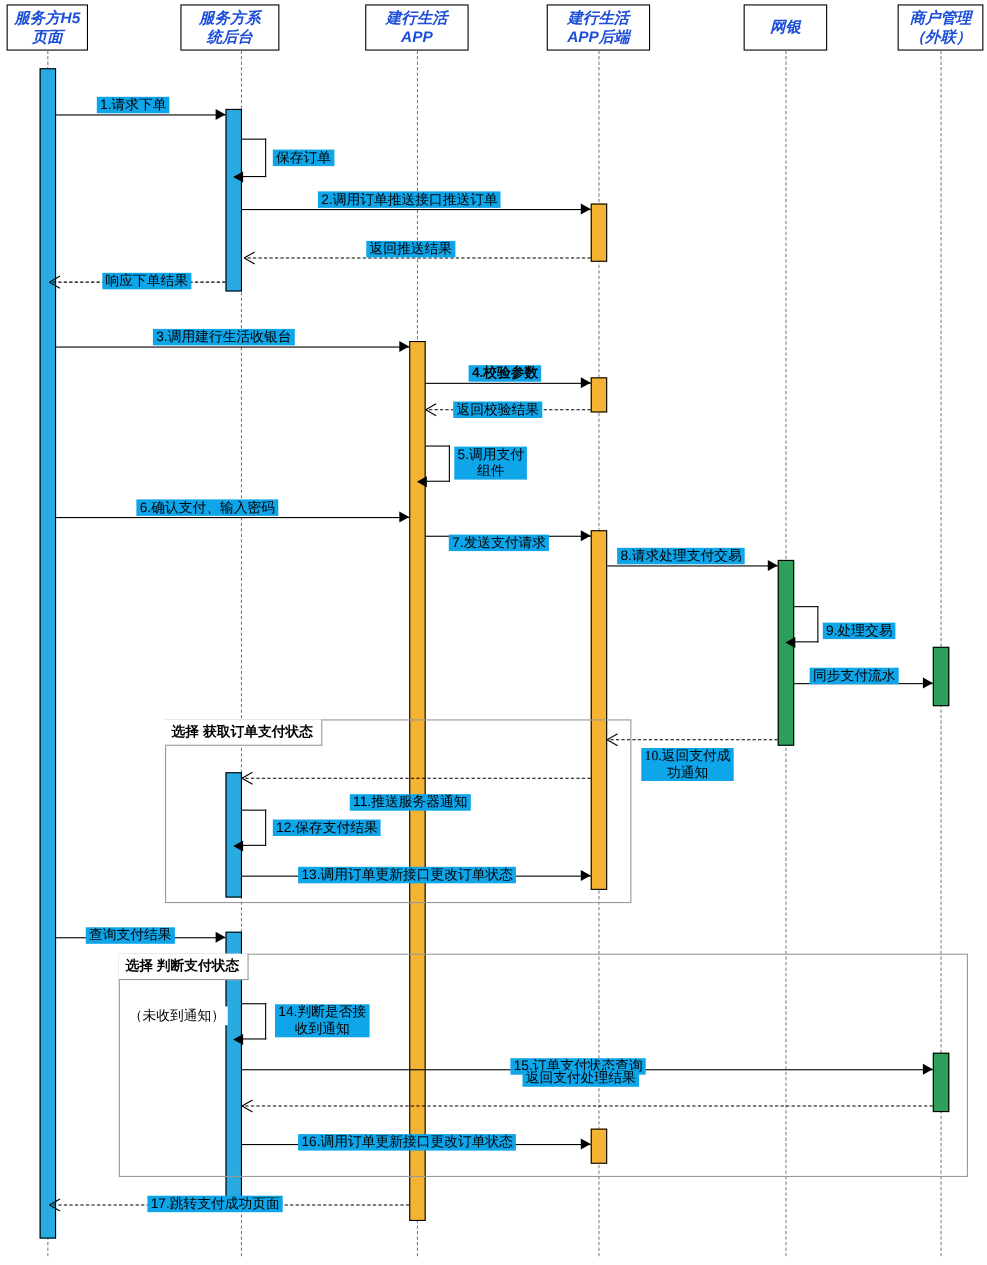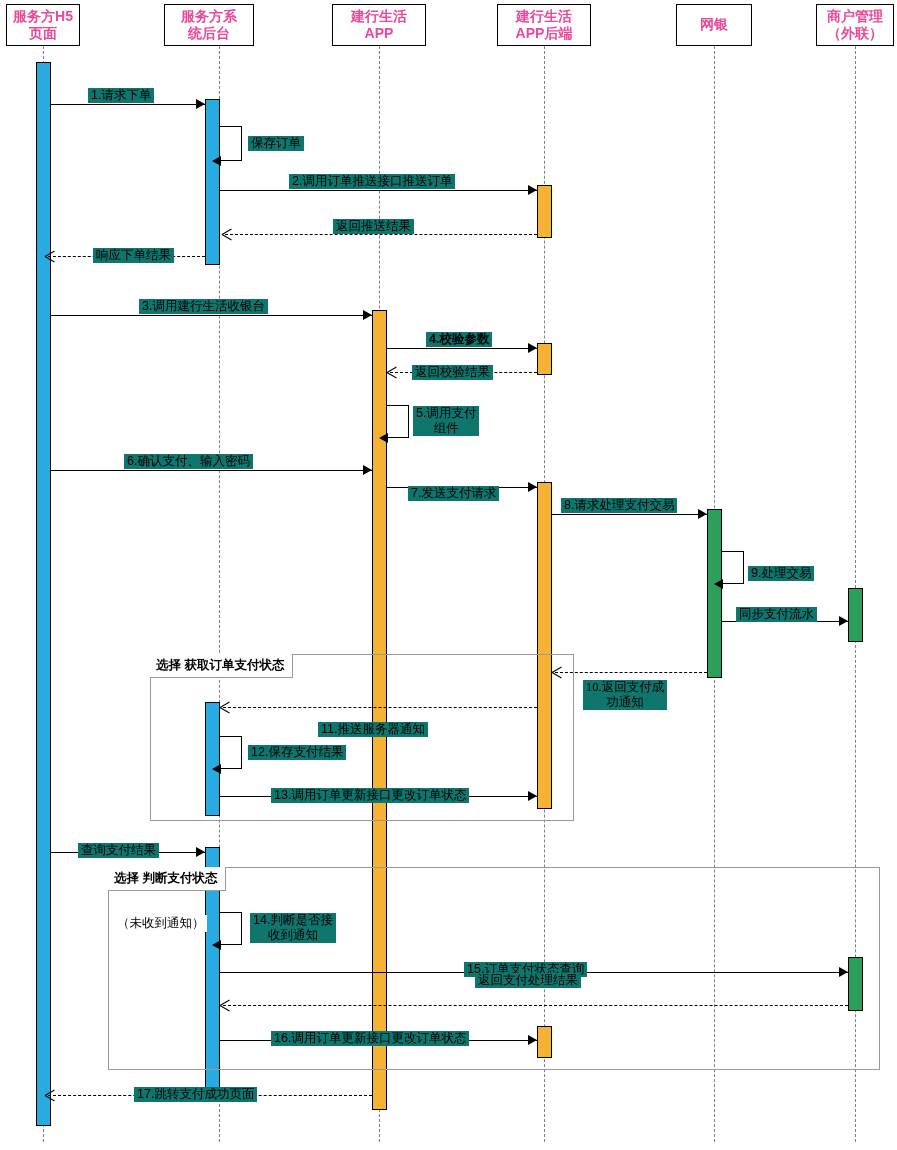--- a/index.html
+++ b/index.html
@@ -18,24 +18,25 @@
     background: #ffffff;
   }
   .lifeline-head {
     position: absolute;
     box-sizing: border-box;
     border: 1px solid #000000;
     background: #ffffff;
     text-align: center;
     font-size: 14px;
     font-weight: bold;
-    color: #ec4899;
+    color: #1d4ed8;
     line-height: 17px;
     padding-top: 3px;
     white-space: pre-line;
+    font-style: italic;
   }
   .lifeline-line {
     position: absolute;
     border-left: 1px dashed #808080;
     width: 0;
   }
   .activation {
     position: absolute;
     box-sizing: border-box;
     border: 1px solid #000000;
@@ -78,21 +79,21 @@
     height: 0;
     border-top: 1px solid #000000;
     left: 0;
   }
   .arrow-head.open-left::before { top: 0; transform: rotate(30deg); transform-origin: left center; }
   .arrow-head.open-left::after  { top: 0; transform: rotate(-30deg); transform-origin: left center; }
   .msg-label {
     position: absolute;
     font-size: 12.5px;
     color: #000000;
-    background: #0f766e;
+    background: #0ea5e9;
     padding: 0 3px;
     line-height: 15px;
     white-space: pre-line;
     text-align: center;
   }
   .self-msg {
     position: absolute;
     box-sizing: border-box;
     border: 1px solid #000000;
     border-left: none;

